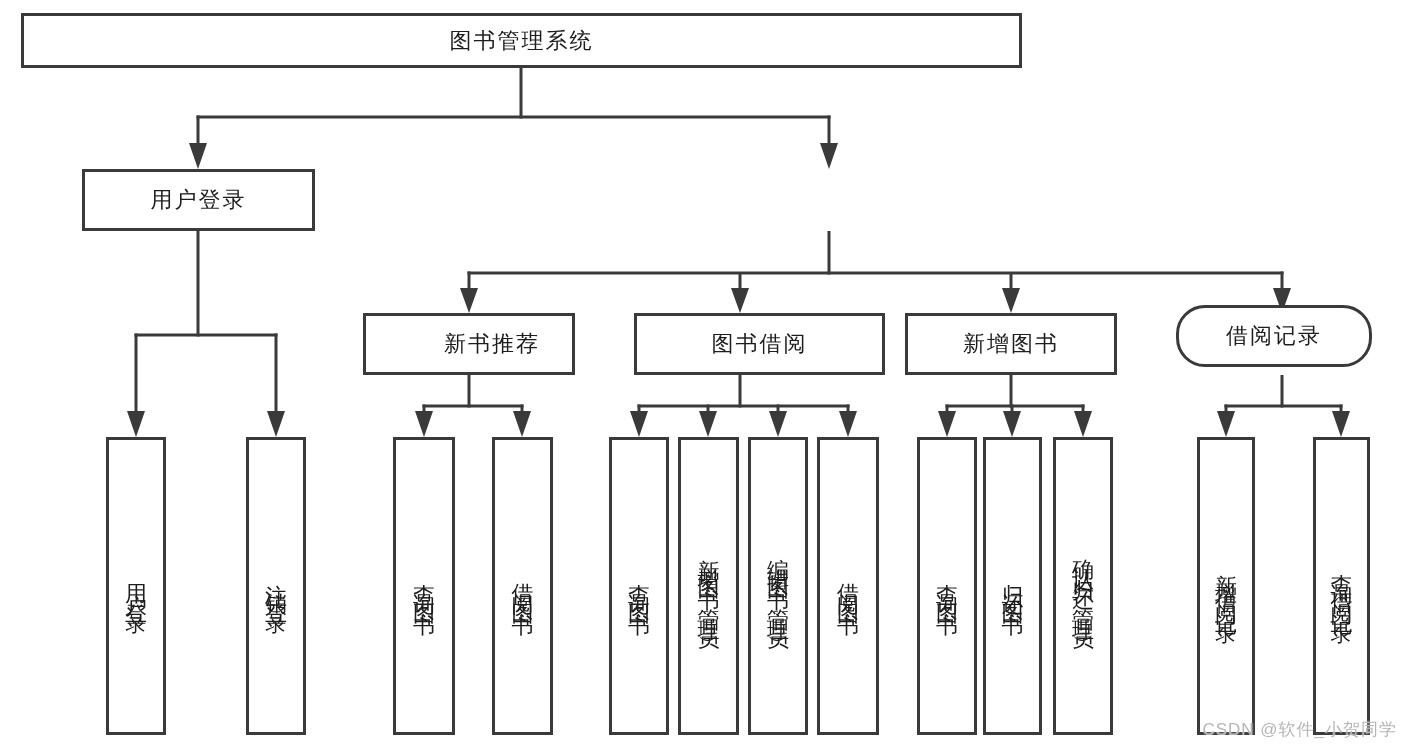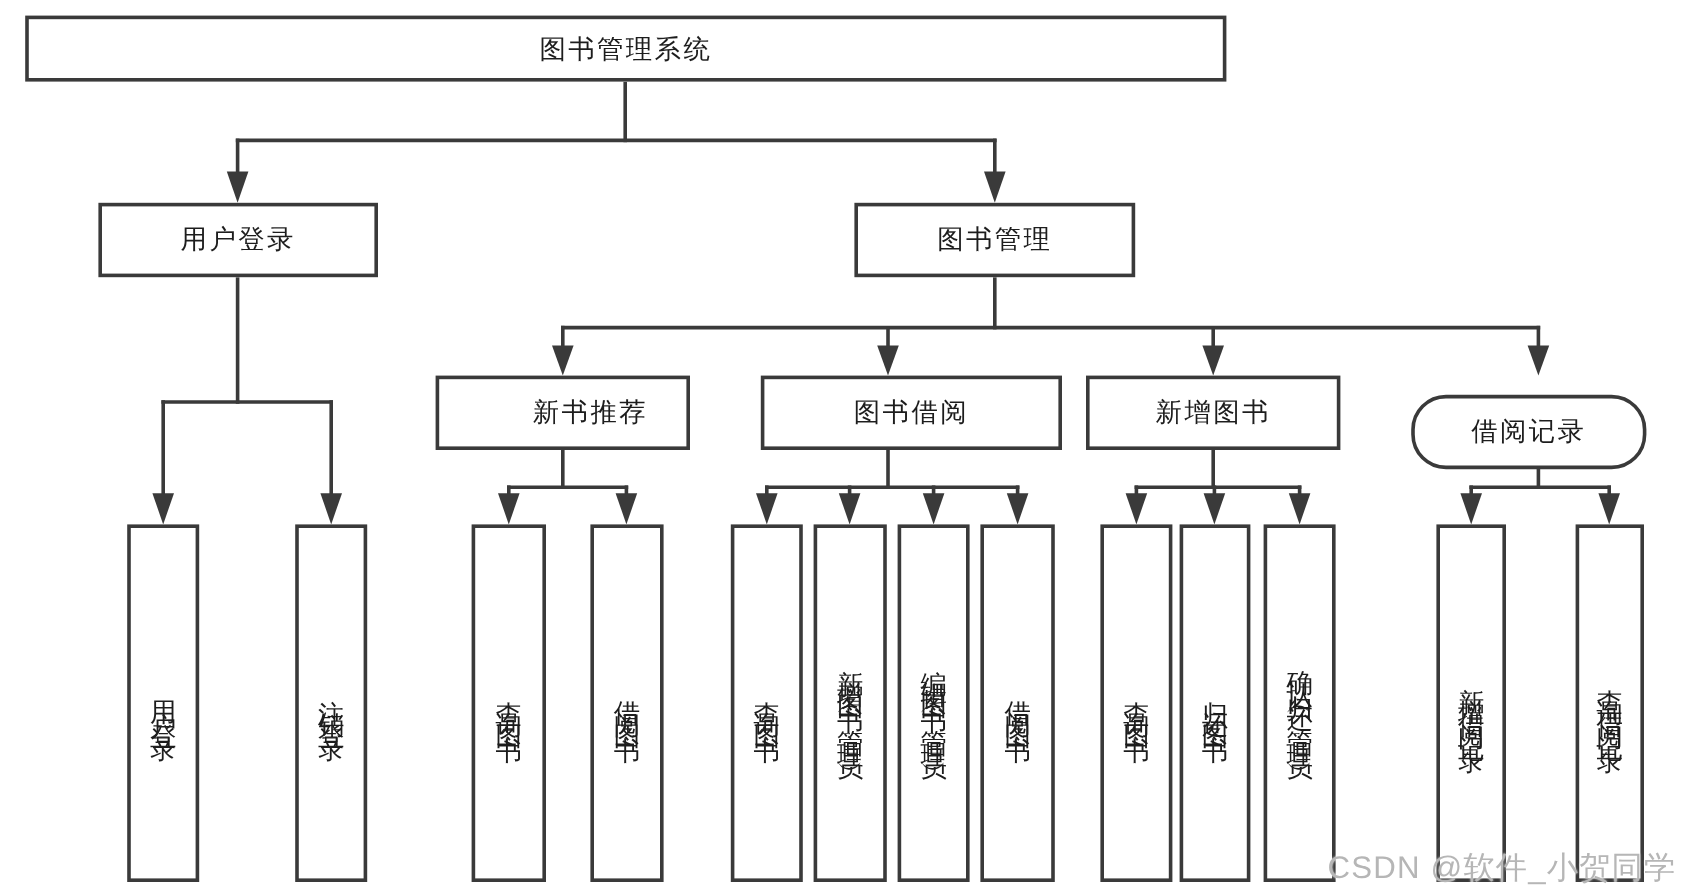--- a/index.html
+++ b/index.html
@@ -35,21 +35,21 @@
     writing-mode: vertical-rl;
     text-orientation: mixed;
     letter-spacing: 10px;
     line-height: 1;
     white-space: nowrap;
   }
   #watermark {
     position: absolute;
     right: 8px;
     bottom: 6px;
-    font-size: 26px;
+    font-size: 17px;
     color: #b6b6b6;
     text-shadow: 0 0 2px #ffffff;
     letter-spacing: 1px;
     white-space: nowrap;
   }
 </style>
 </head>
 <body>
 
 <div id="canvas">
@@ -130,34 +130,31 @@
     </g>
   </svg>
 
   <div class="box h-box" style="left:21px; top:13px; width:1001px; height:55px;">
     <span>图书管理系统</span>
   </div>
 
   <div class="box h-box" style="left:82px; top:169px; width:233px; height:62px;">
     <span>用户登录</span>
   </div>
-  <div class="box h-box" style="left:712px; top:169px; width:234px; height:62px;">
-    <span>图书管理</span>
-  </div>
 
   <div class="box h-box" style="left:363px; top:313px; width:212px; height:62px;padding-left:46px;">
     <span>新书推荐</span>
   </div>
   <div class="box h-box" style="left:634px; top:313px; width:251px; height:62px;">
     <span>图书借阅</span>
   </div>
   <div class="box h-box" style="left:905px; top:313px; width:212px; height:62px;">
     <span>新增图书</span>
   </div>
-  <div class="box h-box" style="left:1176px; top:329px; width:196px; height:62px;border-radius:29px;">
+  <div class="box h-box" style="left:1176px; top:305px; width:196px; height:62px;border-radius:29px;">
     <span>借阅记录</span>
   </div>
 
   <div class="box v-box" style="left:106px; top:437px; width:60px; height:298px;">
     <span>用户登录</span>
   </div>
   <div class="box v-box" style="left:246px; top:437px; width:60px; height:298px;">
     <span>注销登录</span>
   </div>
 

